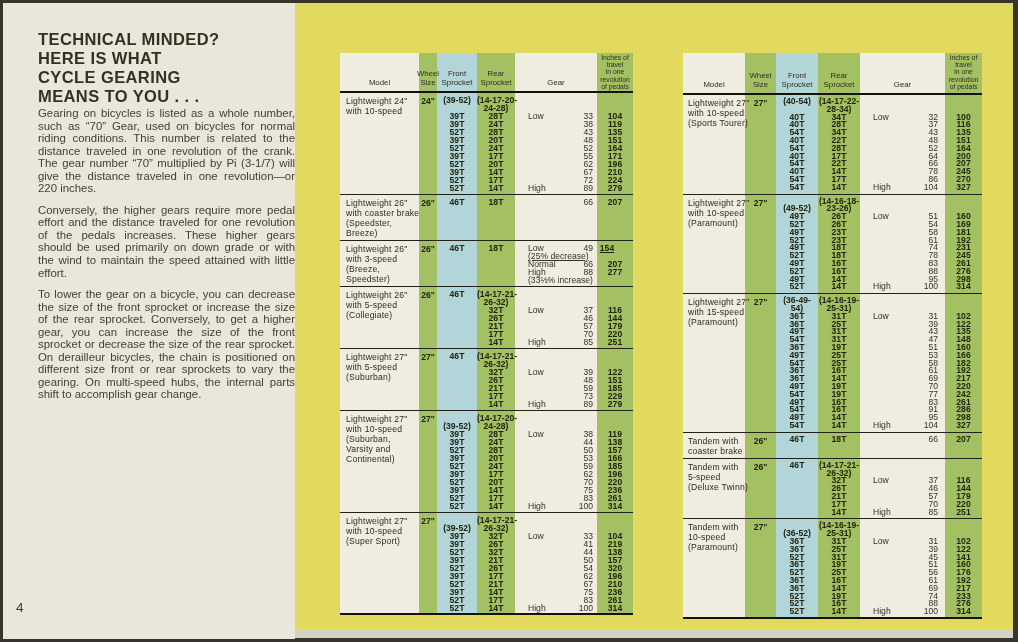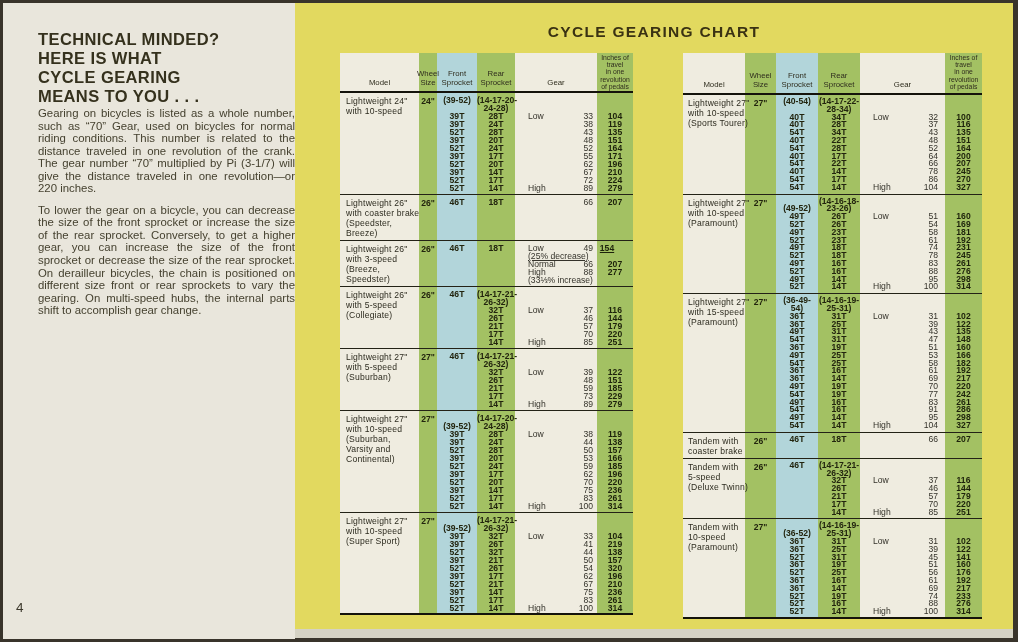--- a/index.html
+++ b/index.html
@@ -45,27 +45,27 @@
 <body>
 
 <div class="page">
   <div class="left-panel">
     <div class="headline">TECHNICAL MINDED?
 HERE IS WHAT
 CYCLE GEARING
 MEANS TO YOU . . .</div>
     <div class="paragraphs" id="paragraphs">
         <p>Gearing on bicycles is listed as a whole number, such as “70” Gear, used on bicycles for normal riding conditions. This number is related to the distance traveled in one revolution of the crank. The gear number “70” multiplied by Pi (3-1/7) will give the distance traveled in one revolution—or 220 inches.</p>
+        <p>Conversely, the higher gears require more pedal effort and the distance traveled for one revolution of the pedals increases. These higher gears should be used primarily on down grade or with the wind to maintain the speed attained with little effort.</p>
         <p>To lower the gear on a bicycle, you can decrease the size of the front sprocket or increase the size of the rear sprocket. Conversely, to get a higher gear, you can increase the size of the front sprocket or decrease the size of the rear sprocket. On derailleur bicycles, the chain is positioned on different size front or rear sprockets to vary the gearing. On multi-speed hubs, the internal parts shift to accomplish gear change.</p>
       </div>
     <div class="page-number">4</div>
   </div>
 
   <div class="yellow-panel"></div>
-  <div class="chart-title">CYCLE GEARING CHART</div>
 
   <div class="gear-table" id="table-left" style="width: 293px;">
       <div class="band w" style="left: 0px; width: 79px;"></div>
       <div class="band g" style="left: 79px; width: 18px;"></div>
       <div class="band b" style="left: 97px; width: 40px;"></div>
       <div class="band g" style="left: 137px; width: 38px;"></div>
       <div class="band w" style="left: 175px; width: 82px;"></div>
       <div class="band g" style="left: 257px; width: 36px;"></div>
       <div class="thead" style="height: 40px;">
         <div class="hlabel" style="left: 9.5px; width: 60px; bottom: 4px;">Model</div>

